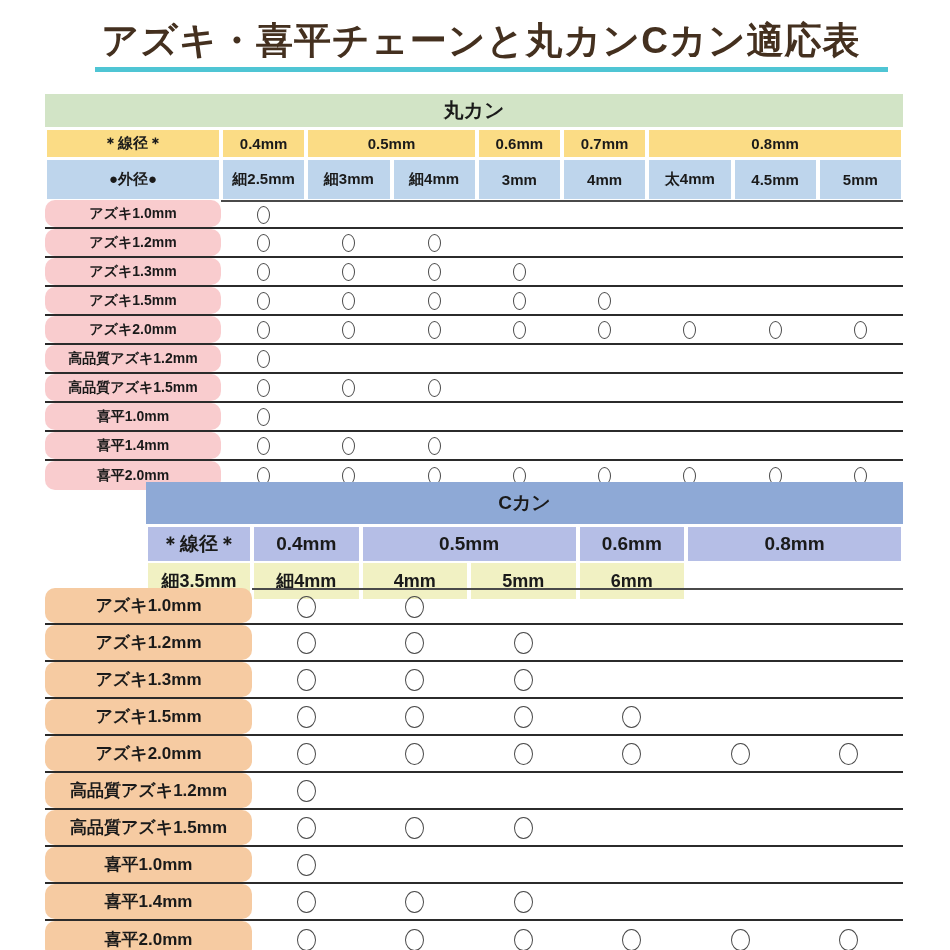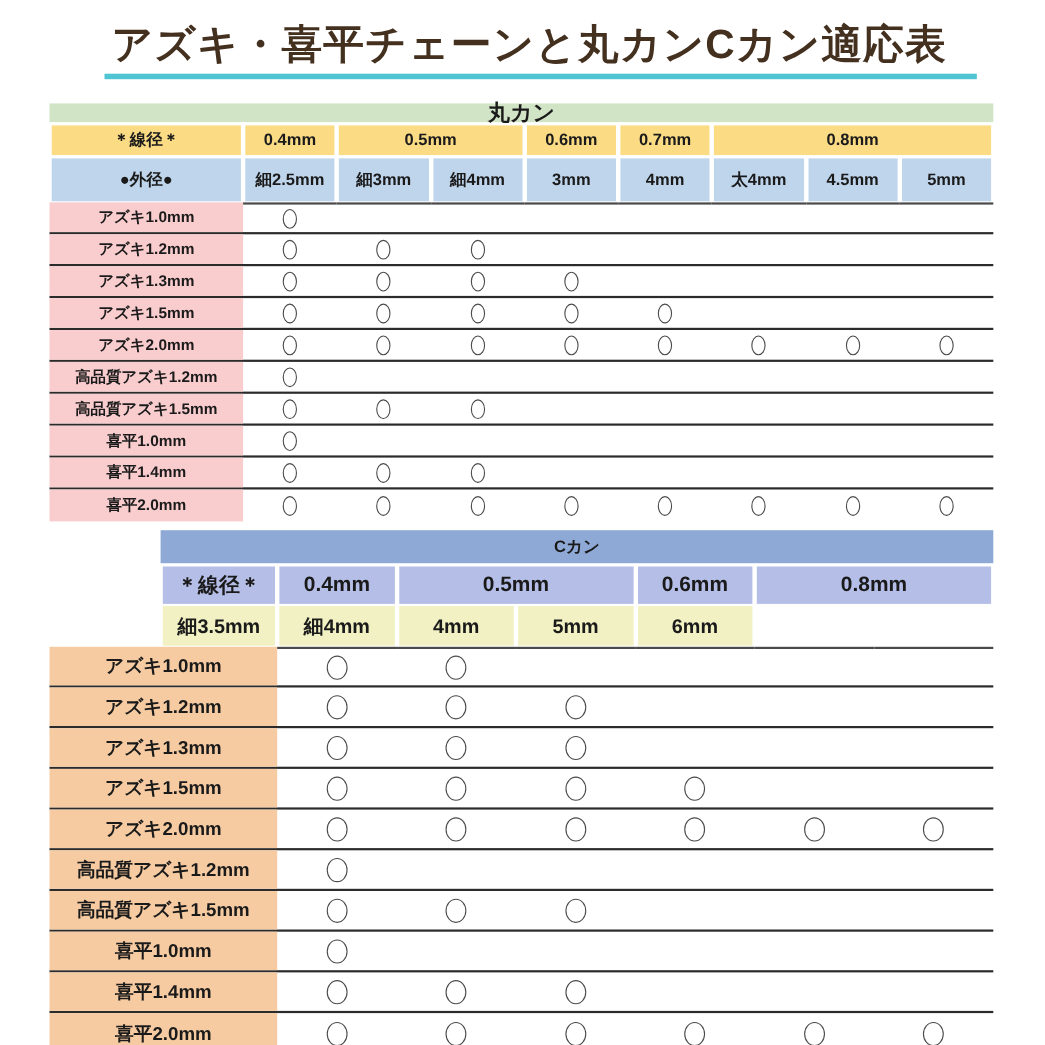--- a/index.html
+++ b/index.html
@@ -25,41 +25,41 @@
   .title{position:absolute;left:12px;right:0;top:16px;margin:0;text-align:center;
     font-size:37px;font-weight:bold;color:var(--title-text);letter-spacing:1px;white-space:nowrap;}
   .title-underline{position:absolute;left:95px;width:793px;top:67px;height:5px;background:var(--underline);}
 
   
   .band{display:flex;align-items:center;justify-content:center;font-weight:bold;}
   .hrow{display:grid;}
   .hcell{margin:0 2px;display:flex;align-items:center;justify-content:center;font-weight:bold;white-space:nowrap;}
   .tbody .trow{display:grid;box-sizing:border-box;border-bottom:2px solid var(--line);}
   .tbody .trow:last-child{border-bottom:none;}
-  .tlabel{display:flex;align-items:center;justify-content:center;font-weight:bold;white-space:nowrap;}
+  .tlabel{display:flex;align-items:center;justify-content:center;font-weight:bold;white-space:nowrap;border-radius:10px;}
   .tcell{display:flex;align-items:center;justify-content:center;box-sizing:border-box;}
   .trow.first .tcell{border-top:2px solid #4a4a4a;}
   .mark1{width:13px;height:18px;border:1.5px solid var(--stroke);border-radius:50%;box-sizing:border-box;}
   .mark2{width:19px;height:22px;border:1.5px solid var(--stroke);border-radius:50%;box-sizing:border-box;}
 
   
   .t1{position:absolute;left:45px;top:94px;width:858px;}
-  .t1 .band{height:17px;background:var(--green);margin-bottom:3px;font-size:20px;}
+  .t1 .band{height:33px;background:var(--green);margin-bottom:3px;font-size:20px;}
   .t1 .hrow{grid-template-columns:176px repeat(8,1fr);}
   .t1 .hrow.wire{height:27px;margin-bottom:3px;}
   .t1 .hrow.outer{height:39px;}
   .t1 .hrow.wire .hcell{background:var(--yellow);font-size:15px;}
   .t1 .hrow.outer .hcell{background:var(--blue);font-size:15px;}
   .t1 .tbody{margin-top:1px;}
   .t1 .trow{grid-template-columns:176px repeat(8,1fr);height:29px;}
   .t1 .tlabel{background:var(--pink);font-size:14px;}
 
   
   .t2h{position:absolute;left:146px;top:482px;width:757px;}
-  .t2h .band{height:30px;background:var(--ckanblue);margin-bottom:3px;font-size:15px;}
+  .t2h .band{height:42px;background:var(--ckanblue);margin-bottom:3px;font-size:19px;}
   .t2h .hrow{grid-template-columns:106px repeat(6,1fr);}
   .t2h .hrow.wire{height:34px;margin-bottom:2px;}
   .t2h .hrow.outer{height:36px;}
   .t2h .hrow.wire .hcell{background:var(--lavender);font-size:19px;}
   .t2h .hrow.outer .hcell{background:var(--paleyellow);font-size:18px;}
   .t2b{position:absolute;left:45px;top:588px;width:858px;}
   .t2b .trow{grid-template-columns:207px repeat(6,1fr);height:37px;}
   .t2b .tlabel{background:var(--peach);font-size:17px;}
 </style>
 </head>

